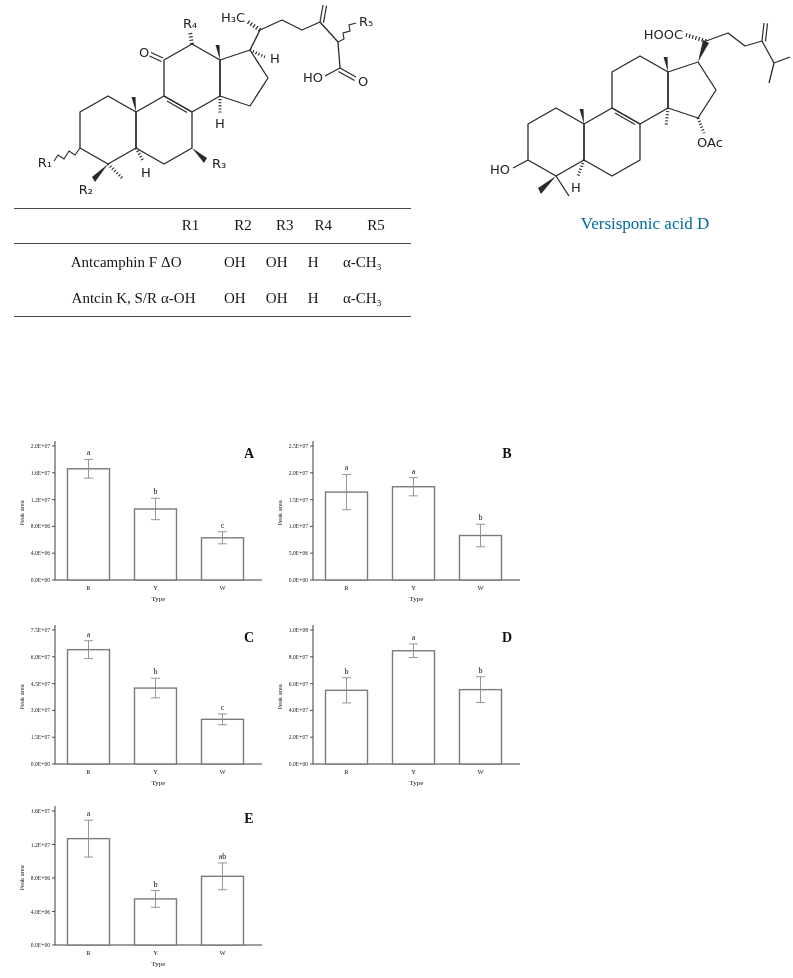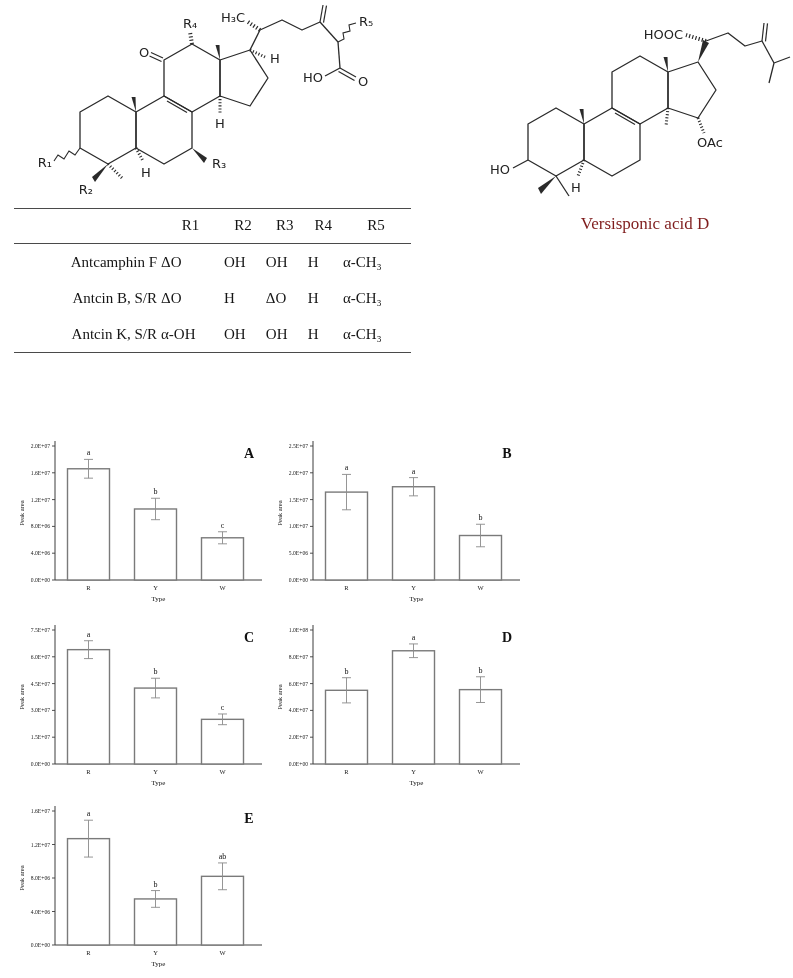--- a/index.html
+++ b/index.html
@@ -9,21 +9,21 @@
   .struct{position:absolute;}
   .struct text{font-family:"DejaVu Sans","Liberation Sans",sans-serif;fill:#222;}
   .bond{stroke:#2a2a2a;stroke-width:1.3;fill:none;stroke-linejoin:round;}
   .bond2{stroke:#2a2a2a;stroke-width:1.2;fill:none;}
   .wedge{fill:#2a2a2a;stroke:none;}
   .hashb{stroke:#2a2a2a;stroke-width:4;fill:none;stroke-dasharray:1.2 2.1;}
   .hashs{stroke:#2a2a2a;stroke-width:3;fill:none;stroke-dasharray:1.1 2;}
   .squig{stroke:#2a2a2a;stroke-width:1.1;fill:none;}
   .right-struct-wrap{position:absolute;left:470px;top:16px;width:322px;}
   .struct-caption{margin-top:6px;text-align:center;padding-left:28px;font-size:17px;
-                  font-family:"Liberation Serif","DejaVu Serif",serif;color:#7f1d1d;}
+                  font-family:"Liberation Serif","DejaVu Serif",serif;color:#0369a1;}
   table.subst{position:absolute;left:14px;top:208px;width:397px;border-collapse:collapse;
               font-size:15px;color:#151515;border-top:1.4px solid #4a4a4a;border-bottom:1.4px solid #4a4a4a;}
   table.subst th{font-weight:normal;border-bottom:1.2px solid #4a4a4a;padding:8px 2px 9px;text-align:center;}
   table.subst td{padding:9.5px 2px;}
   table.subst td:first-child,table.subst th:first-child{text-align:right;padding-left:5px;width:138px;}
   .chart{position:absolute;width:252px;height:182px;}
   #chart-0{left:15px;top:428px;} #chart-1{left:273px;top:428px;}
   #chart-2{left:15px;top:612px;} #chart-3{left:273px;top:612px;}
   #chart-4{left:15px;top:793px;}
 </style>
@@ -154,28 +154,20 @@
       <tbody>
         <tr>
           <td>Antcamphin F</td>
           <td>ΔO</td>
           <td>OH</td>
           <td>OH</td>
           <td>H</td>
           <td>α-CH₃</td>
         </tr>
         <tr>
-          <td>Antcin B, S/R</td>
-          <td>ΔO</td>
-          <td>H</td>
-          <td>ΔO</td>
-          <td>H</td>
-          <td>α-CH₃</td>
-        </tr>
-        <tr>
           <td>Antcin K, S/R</td>
           <td>α-OH</td>
           <td>OH</td>
           <td>OH</td>
           <td>H</td>
           <td>α-CH₃</td>
         </tr>
       </tbody>
     </table>
 

